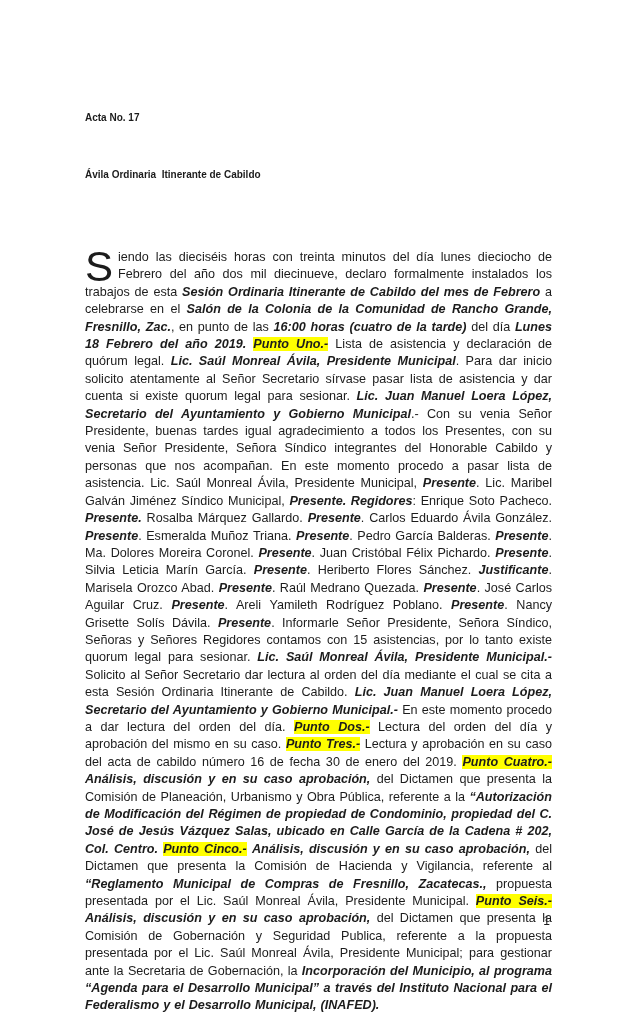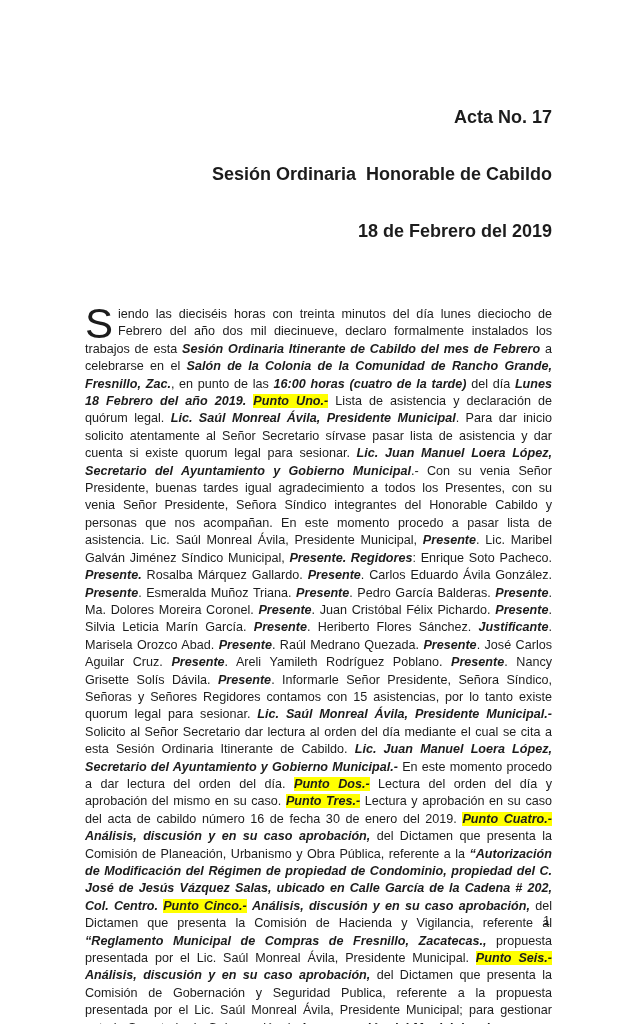--- a/index.html
+++ b/index.html
@@ -11,23 +11,23 @@
     font-family:"Liberation Sans", sans-serif;
     color:#1c1c1c;
     overflow:hidden;
     box-sizing:border-box;
   }
   .content{
     margin:70px 70px 0 85px;
     width:467px;
   }
   .title-block{
-    text-align:right;
+    text-align:left;
     font-weight:bold;
-    font-size:18px;
+    font-size:10px;
     line-height:19px;
     white-space:pre-wrap;
     margin-bottom:27px;
   }
   .body-text{
     margin:0;
     text-align:justify;
     font-size:12.6px;
     line-height:17.4px;
     word-spacing:0.5px;
@@ -48,19 +48,18 @@
     font-size:12px;
   }
 </style>
 </head>
 <body>
 
 <div class="page">
   <div class="content">
     <div class="title-block">
       <div class="title-line">Acta No. 17</div>
-      <div class="title-line">Sesión Ordinaria  Honorable de Cabildo</div>
-      <div class="title-line">18 de Febrero del 2019</div>
+      <div class="title-line">Ávila Ordinaria  Itinerante de Cabildo</div>
     </div>
     <p class="body-text"><span class="drop-cap">S</span><span id="segments"><span>iendo las dieciséis  horas con treinta  minutos del día lunes dieciocho de Febrero del año dos mil diecinueve, declaro formalmente instalados los trabajos de esta </span><span class="b">Sesión Ordinaria Itinerante de Cabildo del mes de Febrero</span><span> a celebrarse en el </span><span class="b">Salón de la Colonia de la Comunidad de Rancho Grande, Fresnillo, Zac.</span><span>, en punto de las </span><span class="b">16:00 horas (cuatro de la tarde)</span><span> del día </span><span class="b">Lunes 18 Febrero del año 2019.</span><span> </span><span class="b hl">Punto Uno.-</span><span> Lista de asistencia y declaración de quórum legal. </span><span class="b">Lic. Saúl Monreal Ávila, Presidente Municipal</span><span>. Para dar inicio solicito atentamente al Señor Secretario sírvase pasar lista de asistencia y dar cuenta si existe quorum legal para sesionar. </span><span class="b">Lic. Juan Manuel Loera López, Secretario del Ayuntamiento y Gobierno Municipal</span><span>.- Con su venia Señor Presidente, buenas tardes igual agradecimiento a todos los Presentes, con su venia Señor Presidente, Señora Síndico  integrantes del Honorable Cabildo y personas que nos acompañan. En este momento procedo a pasar lista de asistencia. Lic. Saúl Monreal Ávila, Presidente Municipal, </span><span class="b">Presente</span><span>. Lic. Maribel Galván Jiménez Síndico Municipal, </span><span class="b">Presente. Regidores</span><span>: Enrique Soto Pacheco. </span><span class="b">Presente.</span><span> Rosalba Márquez Gallardo. </span><span class="b">Presente</span><span>. Carlos Eduardo Ávila González. </span><span class="b">Presente</span><span>. Esmeralda Muñoz Triana. </span><span class="b">Presente</span><span>. Pedro García Balderas. </span><span class="b">Presente</span><span>. Ma. Dolores Moreira Coronel. </span><span class="b">Presente</span><span>. Juan Cristóbal Félix Pichardo. </span><span class="b">Presente</span><span>. Silvia Leticia Marín García. </span><span class="b">Presente</span><span>. Heriberto Flores Sánchez. </span><span class="b">Justificante</span><span>. Marisela Orozco Abad. </span><span class="b">Presente</span><span>. Raúl Medrano Quezada. </span><span class="b">Presente</span><span>. José Carlos Aguilar Cruz. </span><span class="b">Presente</span><span>. Areli Yamileth Rodríguez  Poblano. </span><span class="b">Presente</span><span>. Nancy Grisette Solís Dávila. </span><span class="b">Presente</span><span>. Informarle Señor Presidente, Señora Síndico, Señoras y Señores Regidores contamos con 15 asistencias, por  lo tanto existe quorum legal para sesionar. </span><span class="b">Lic. Saúl Monreal Ávila, Presidente Municipal.-</span><span> Solicito al Señor Secretario dar lectura al orden del día mediante el cual se cita a esta Sesión Ordinaria Itinerante de Cabildo.  </span><span class="b">Lic. Juan Manuel Loera López, Secretario del Ayuntamiento y Gobierno Municipal.-</span><span> En este momento procedo a dar lectura del orden del día. </span><span class="b hl">Punto Dos.-</span><span> Lectura del orden del día y aprobación del mismo en su caso.  </span><span class="b hl">Punto Tres.-</span><span> Lectura y aprobación en su caso del  acta de cabildo número 16 de fecha 30  de enero  del 2019. </span><span class="b hl">Punto Cuatro.-</span><span> </span><span class="b">Análisis, discusión y en su caso aprobación,</span><span> del Dictamen que presenta la Comisión de Planeación, Urbanismo y Obra Pública, referente a la </span><span class="b">“Autorización de Modificación del Régimen de propiedad de Condominio, propiedad del C. José de Jesús Vázquez Salas, ubicado en Calle García de la Cadena # 202, Col. Centro.</span><span> </span><span class="b hl">Punto Cinco.-</span><span> </span><span class="b">Análisis, discusión y en su caso aprobación,</span><span> del Dictamen que presenta la Comisión de Hacienda y Vigilancia, referente al </span><span class="b">“Reglamento Municipal de Compras de Fresnillo, Zacatecas.,</span><span>  propuesta presentada por el Lic. Saúl Monreal Ávila, Presidente Municipal. </span><span class="b hl">Punto Seis.-</span><span> </span><span class="b">Análisis, discusión y en su caso aprobación,</span><span> del Dictamen que presenta la Comisión de Gobernación y Seguridad Publica, referente a la  propuesta presentada por el Lic. Saúl Monreal Ávila, Presidente Municipal; para gestionar ante la Secretaria de Gobernación, la </span><span class="b">Incorporación del Municipio, al programa “Agenda para el Desarrollo Municipal” a través del Instituto Nacional para el Federalismo  y el Desarrollo Municipal, (INAFED).</span><span>  </span><span> </span></span></p>
   </div>
   <div class="page-number">1</div>
 </div>
 
 </body></html>

